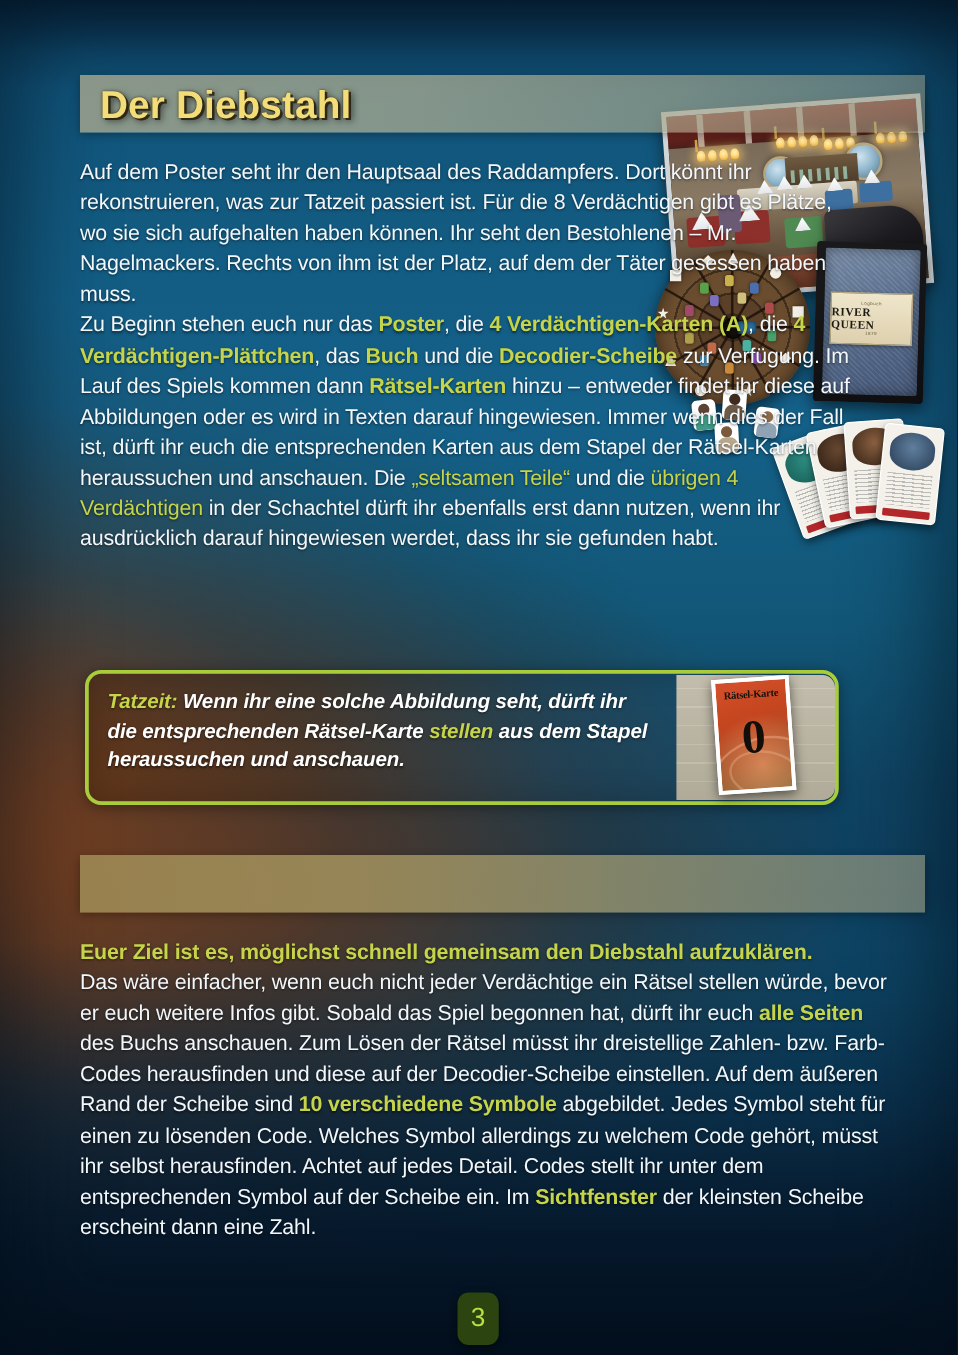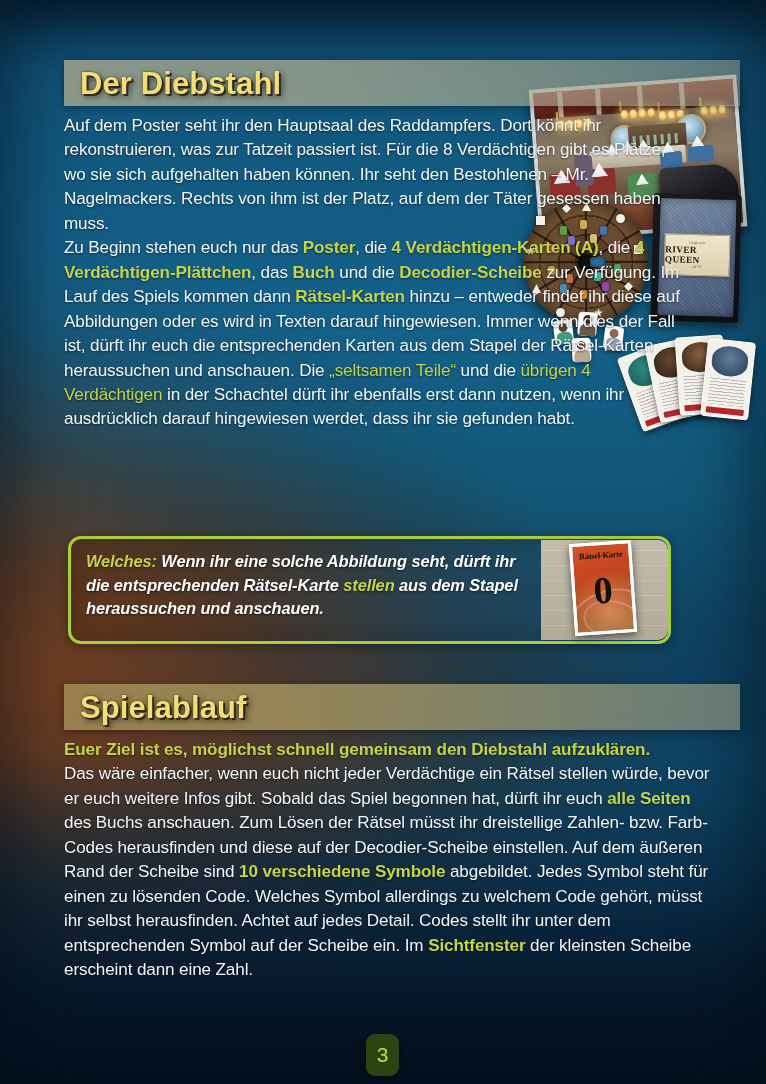--- a/index.html
+++ b/index.html
@@ -69,20 +69,21 @@
   }
 
   
   .body-text{
     position:absolute;
     color:#f2f7fb;
     font-size:17.1px;
     line-height:24.45px;
     letter-spacing:-0.12px;
     text-shadow:0 1px 2px rgba(0,0,0,0.55);
+    margin-top:12px;
   }
   .hl{color:#c5d44a;font-weight:bold;}
   .hl-n{color:#c5d44a;font-weight:normal;}
 
   
   .example-box{
     position:absolute;
     border:3px solid #a9cd3a;
     border-radius:13px;
     background:linear-gradient(100deg,
@@ -509,33 +510,32 @@
 
   <div class="heading-band" style="left:64px;top:60px;width:676px;"></div>
   <div class="heading-text" style="left:80px;top:66px;">Der Diebstahl</div>
 
   <div class="body-text" style="left:64px;top:114px;width:624px;">
     <span id="p-spielplan"><span>Auf dem Poster seht ihr den Hauptsaal des Raddampfers. Dort könnt ihr rekonstruieren, was zur Tatzeit passiert ist. Für die 8 Verdächtigen gibt es Plätze, wo sie sich aufgehalten haben können. Ihr seht den Bestohlenen – Mr. Nagelmackers. Rechts von ihm ist der Platz, auf dem der Täter gesessen haben muss.</span><br><span>Zu Beginn stehen euch nur das </span><span class="hl">Poster</span><span>, die </span><span class="hl">4 Verdächtigen-Karten (A)</span><span>, die </span><span class="hl">4 Verdächtigen-Plättchen</span><span>, das </span><span class="hl">Buch</span><span> und die </span><span class="hl">Decodier-Scheibe</span><span> zur Verfügung. Im Lauf des Spiels kommen dann </span><span class="hl">Rätsel-Karten</span><span> hinzu – entweder findet ihr diese auf Abbildungen oder es wird in  Texten darauf hingewiesen. Immer wenn dies der Fall ist, dürft ihr euch die entsprechenden Karten aus dem Stapel der Rätsel-Karten heraussuchen und anschauen.  Die </span><span class="hl-n">„seltsamen Teile“</span><span>  und die </span><span class="hl-n">übrigen 4 Verdächtigen</span><span> in der Schachtel dürft ihr ebenfalls erst dann nutzen, wenn ihr ausdrücklich darauf hingewiesen werdet, dass ihr sie gefunden habt.</span></span>
   </div>
 
   <div class="example-box" style="left:68px;top:536px;width:603px;height:108px;"></div>
   <div class="example-text" style="left:86px;top:550px;width:440px;">
-    <span id="p-example"><span class="hl">Welches:</span><span> Wenn ihr eine solche Abbildung seht, dürft ihr die entsprechenden Rätsel-Karte </span><span class="hl">stellen</span><span> aus dem Stapel heraussuchen und anschauen.</span></span>
+    <span id="p-example"><span class="hl">Tatzeit:</span><span> Wenn ihr eine solche Abbildung seht, dürft ihr die entsprechenden Rätsel-Karte </span><span class="hl">stellen</span><span> aus dem Stapel heraussuchen und anschauen.</span></span>
   </div>
   <div class="tbl-bg" style="left:541px;top:540px;width:127px;height:100px;border-radius:0 10px 10px 0;"></div>
   <div class="ratsel-card" style="left:572px;top:542px;">
     <span class="face"></span>
     <span class="swirl"></span>
     <span class="swirl2"></span>
     <span class="cap">Rätsel-Karte</span>
     <span class="zero">0</span>
   </div>
 
   <div class="heading-band warm" style="left:64px;top:684px;width:676px;"></div>
-  <div class="heading-text" style="left:80px;top:690px;">Spielablauf</div>
 
   <div class="body-text" style="left:64px;top:738px;width:646px;">
     <span id="p-spielablauf"><span class="hl">Euer Ziel ist es, möglichst schnell gemeinsam den Diebstahl aufzuklären.</span><br><span>Das wäre einfacher, wenn euch nicht jeder Verdächtige ein Rätsel stellen würde, bevor er euch weitere Infos gibt. Sobald das Spiel begonnen hat, dürft ihr euch </span><span class="hl">alle Seiten</span><span> des Buchs anschauen. Zum Lösen der Rätsel müsst ihr dreistellige Zahlen- bzw. Farb-Codes herausfinden und diese auf der Decodier-Scheibe einstellen. Auf dem äußeren Rand der Scheibe sind </span><span class="hl">10 verschiedene Symbole</span><span> abgebildet. Jedes Symbol steht für einen zu lösenden Code. Welches Symbol allerdings zu welchem Code gehört, müsst ihr selbst herausfinden. Achtet auf jedes Detail. Codes stellt ihr unter dem entsprechenden Symbol auf der Scheibe ein. Im </span><span class="hl">Sichtfenster</span><span> der kleinsten Scheibe erscheint dann eine  Zahl.</span></span>
   </div>
 
   <div class="page-number" style="left:366px;top:1034px;width:33px;height:42px;">3</div>
 
 </div>
 
 </body></html>

